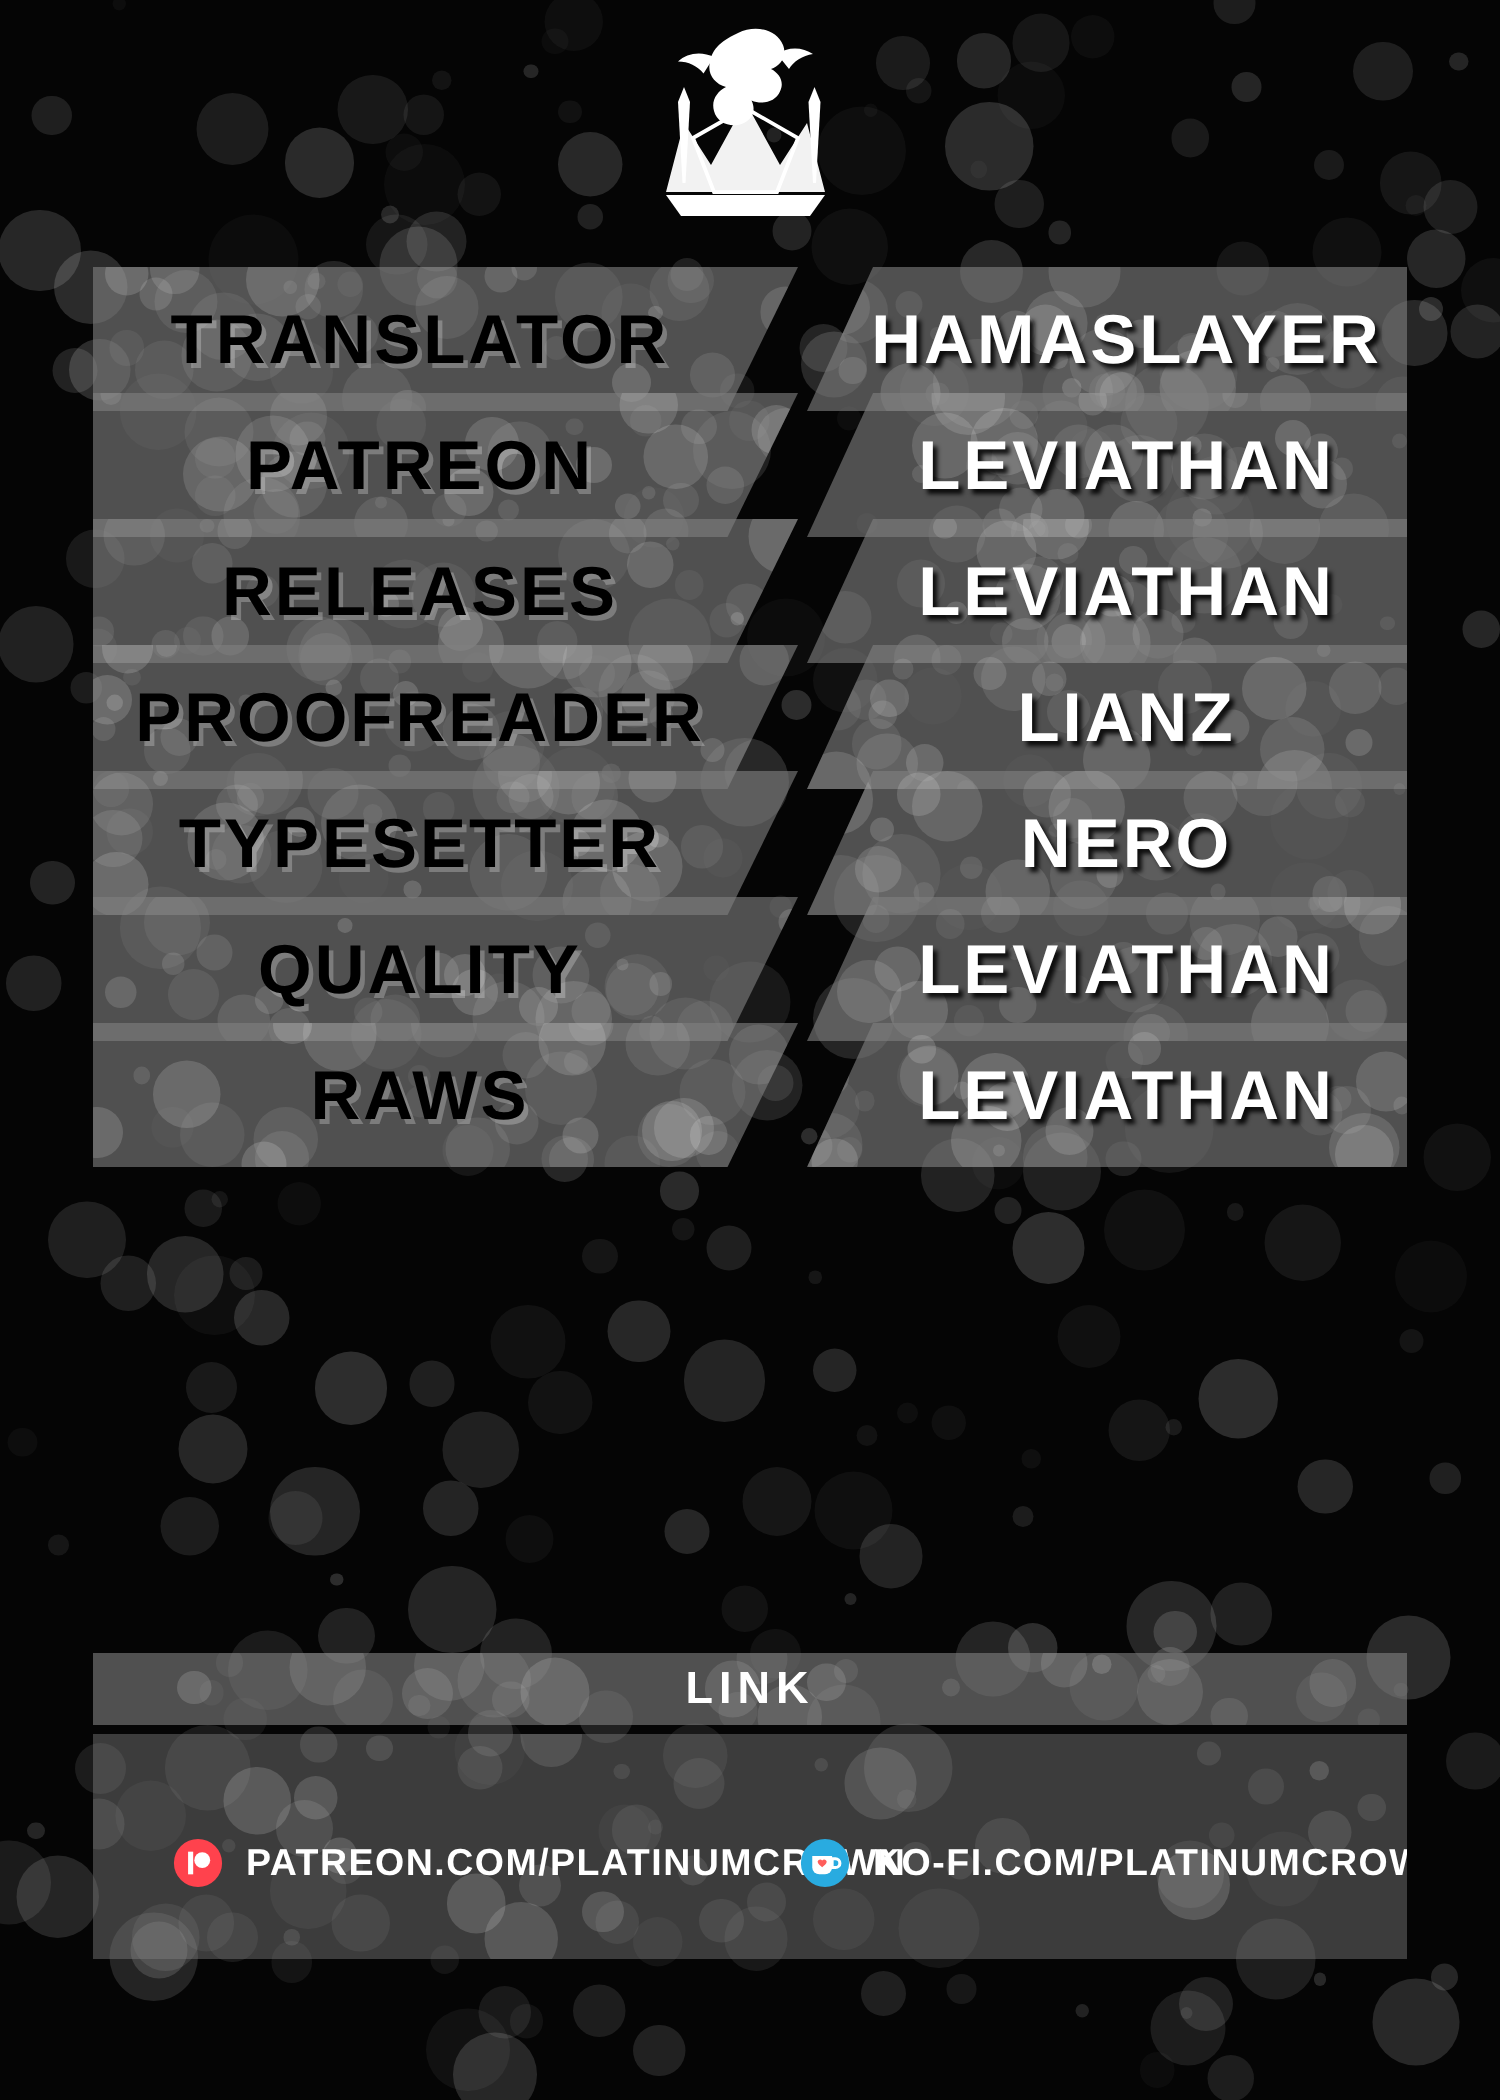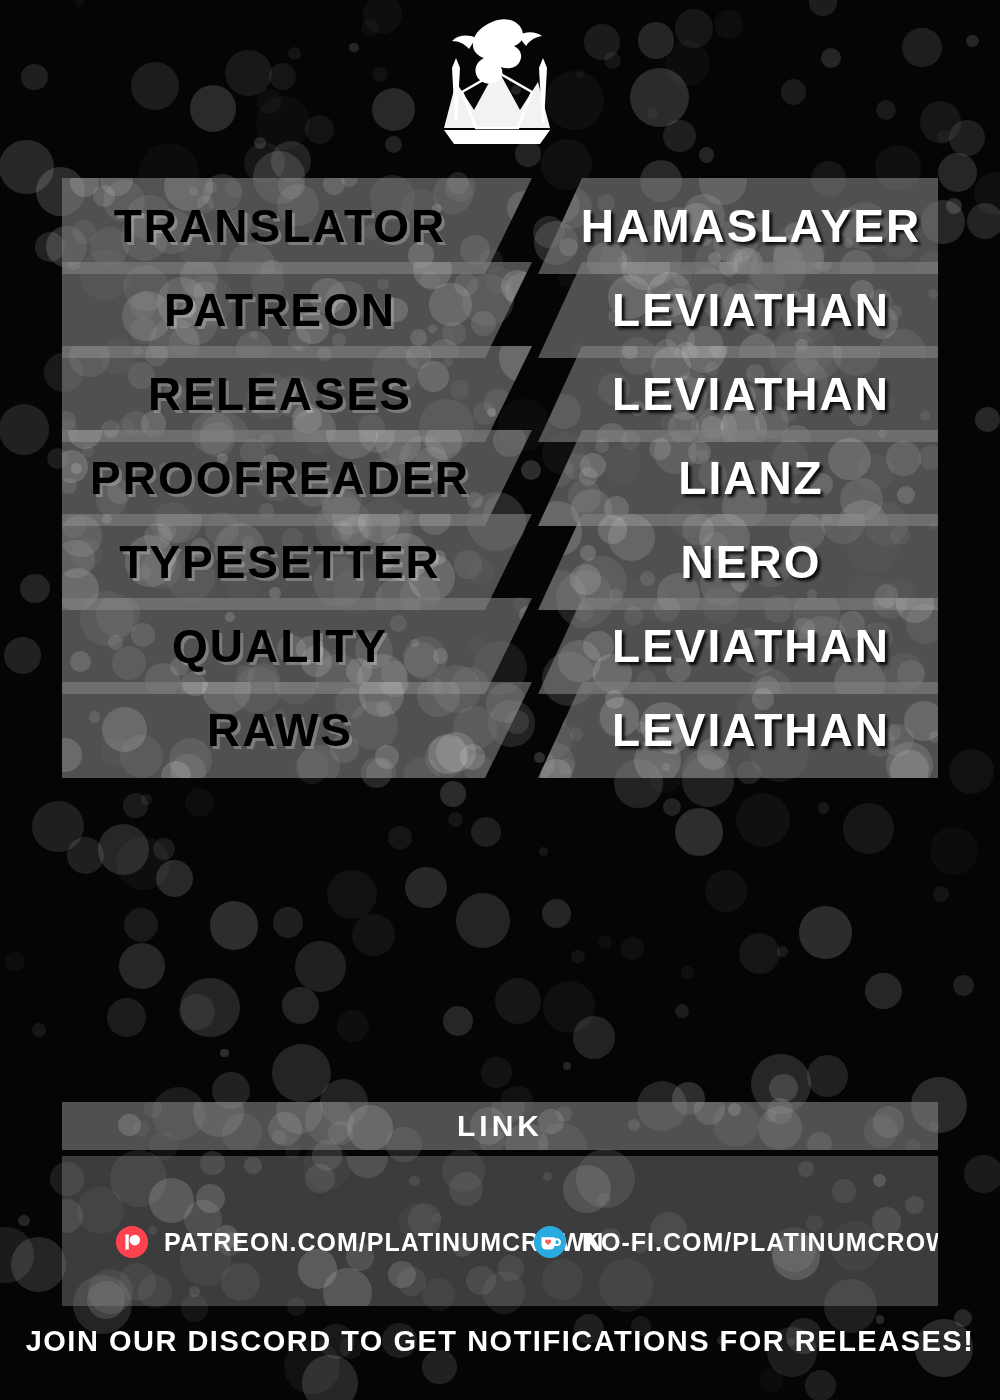--- a/index.html
+++ b/index.html
@@ -1097,15 +1097,14 @@
               <path d="M23 15h2.4a3.1 3.1 0 0 1 0 6.2H23z" fill="none" stroke="#ffffff" stroke-width="2.2"></path>
               <path d="M16 16.2c1-1.4 3.2-.6 3.2 1 0 1.6-2 2.9-3.2 3.8-1.2-.9-3.2-2.2-3.2-3.8 0-1.6 2.2-2.4 3.2-1z" fill="#FF5E5B"></path>
             </svg>
           </span>
           <span class="link-text">KO-FI.COM/PLATINUMCROWN</span>
         </div>
       </div>
     </div>
   </div>
 
-  <div id="footer-note">JOIN OUR DISCORD TO GET NOTIFICATIONS FOR RELEASES!</div>
 
 </div>
 
 </body></html>

